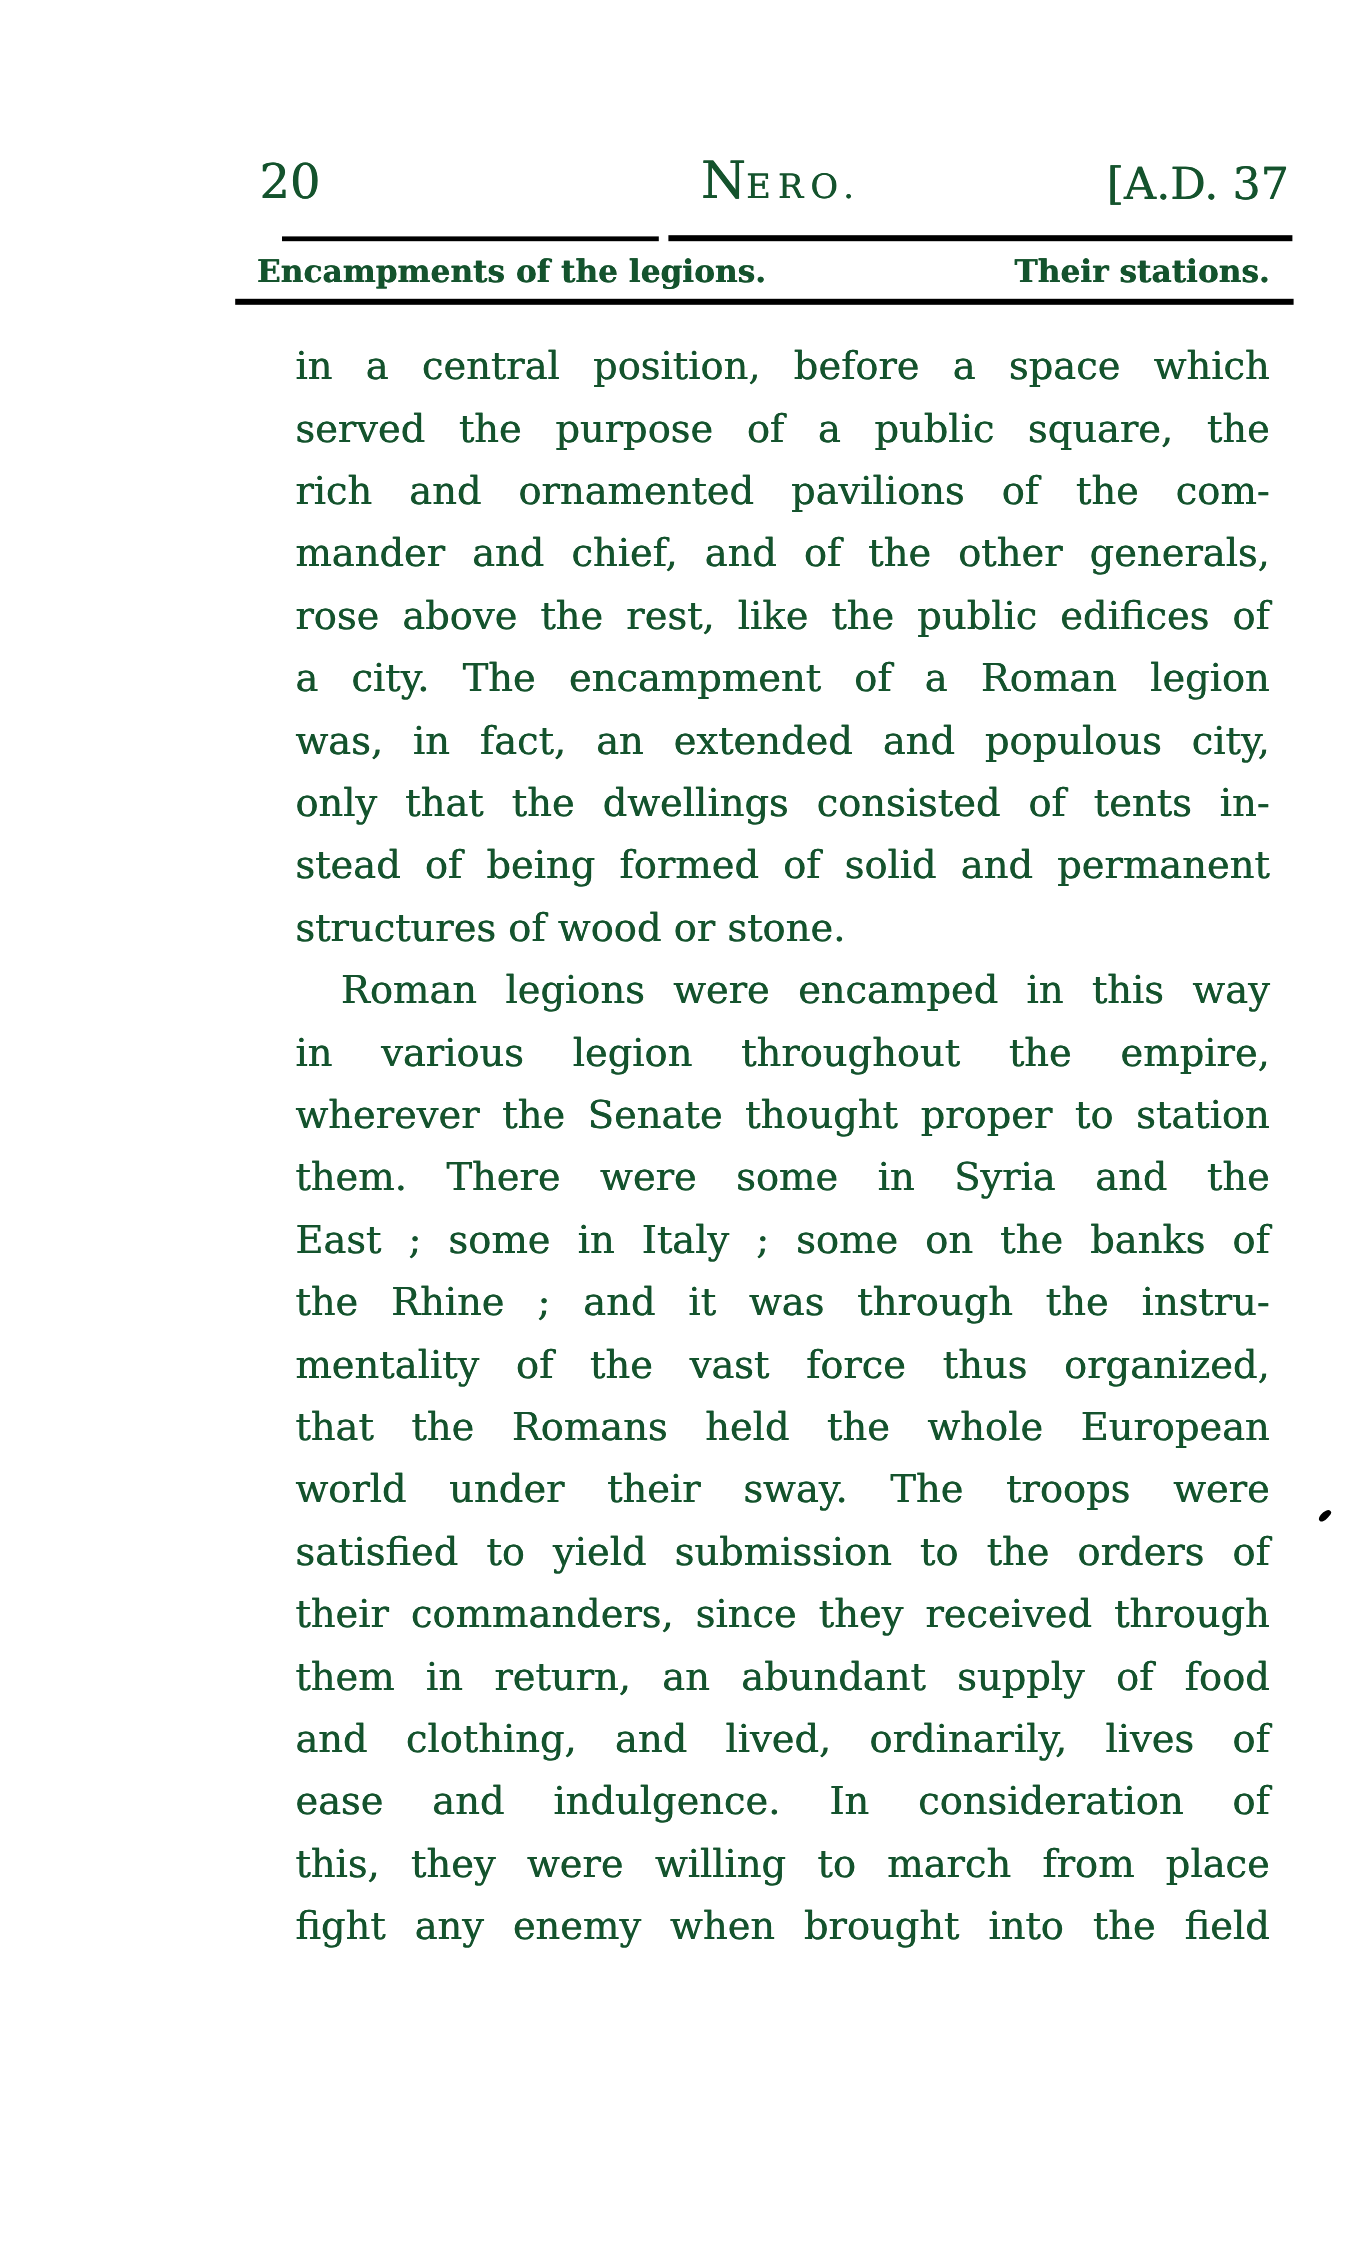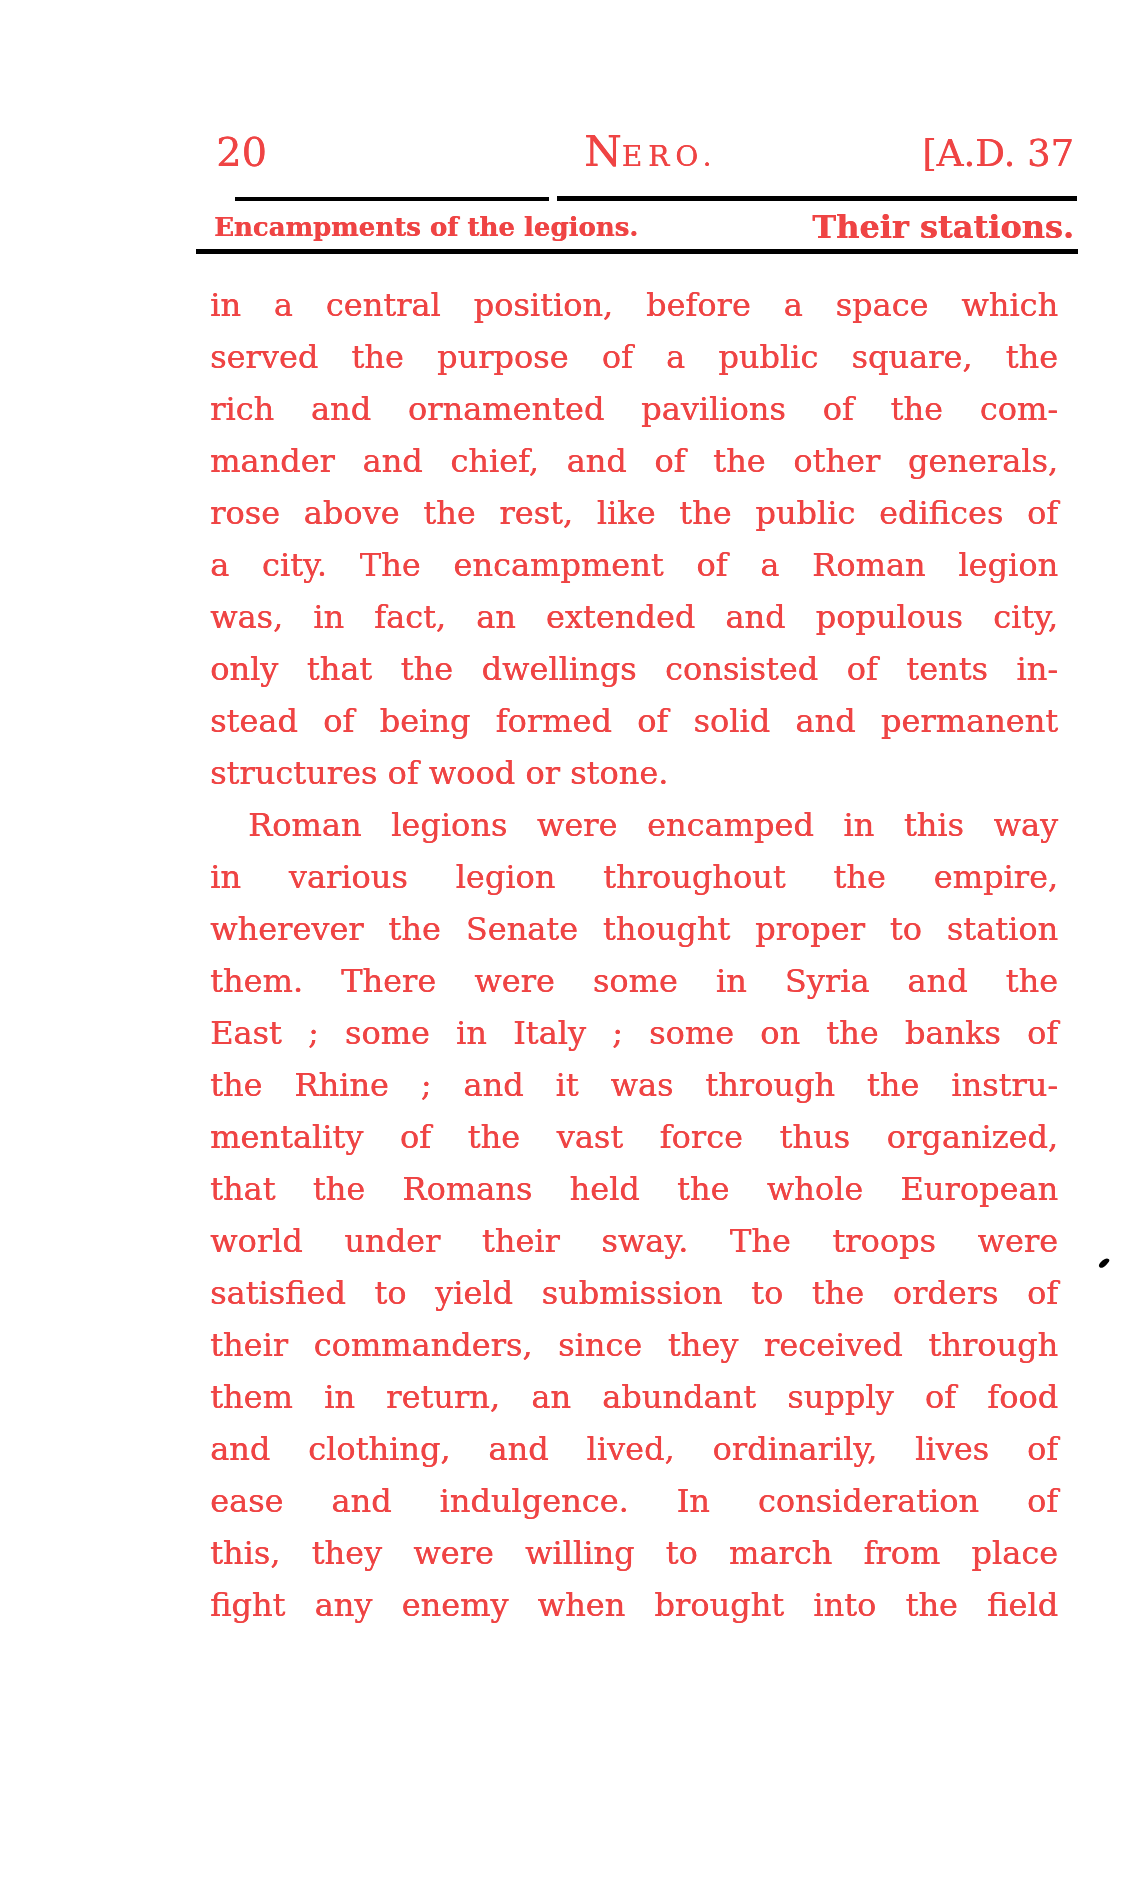--- a/index.html
+++ b/index.html
@@ -1,21 +1,21 @@
 <!DOCTYPE html>
 <html><head>
 <meta charset="utf-8">
 <style>
   html, body { margin: 0; padding: 0; background: #ffffff; }
   .page {
     position: relative;
     width: 1126px;
     height: 1886px;
     background: #ffffff;
-    color: #ef4444;
+    color: #14532d;
     font-family: "DejaVu Serif", "Liberation Serif", serif;
     overflow: hidden;
     text-shadow: 0.4px 0 0 currentColor;
   }
   .hdr-num {
     position: absolute;
     left: 216px; top: 128px;
     font-size: 40px; line-height: 48px;
   }
   .hdr-title {
@@ -37,36 +37,37 @@
   .rule-1-right { left: 557px; top: 196px; width: 520px; height: 5px; }
   .rule-2       { left: 196px; top: 249px; width: 882px; height: 5px; }
   .runhead-left {
     position: absolute;
     left: 214px; top: 211px;
     font-size: 26px; font-weight: bold; line-height: 32px;
     white-space: nowrap;
   }
   .runhead-right {
     position: absolute;
-    right: 52px; top: 211px;
-    font-size: 32px; font-weight: bold; line-height: 32px;
+    right: 68px; top: 211px;
+    font-size: 26px; font-weight: bold; line-height: 32px;
     white-space: nowrap;
   }
   .body-text {
     position: absolute;
     left: 210px; top: 279px;
     width: 848px;
     font-size: 32px;
   }
   .line {
     height: 52px;
     line-height: 52px;
     text-align: justify;
     text-align-last: justify;
     text-justify: inter-word;
+    margin-left: 36px;
   }
   .line.indent { text-indent: 38px; }
   .line.short { text-align-last: left; }
   .speck {
     position: absolute;
     left: 1101px; top: 1257px;
     width: 6px; height: 12px;
     background: #000;
     border-radius: 70% 30% 60% 40%;
     transform: rotate(40deg);

